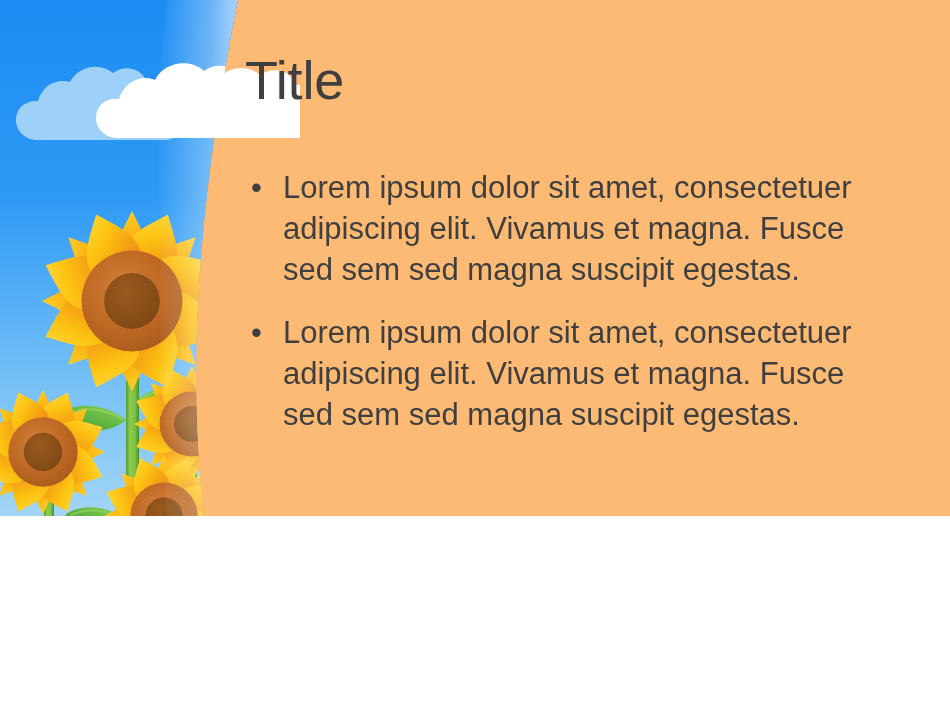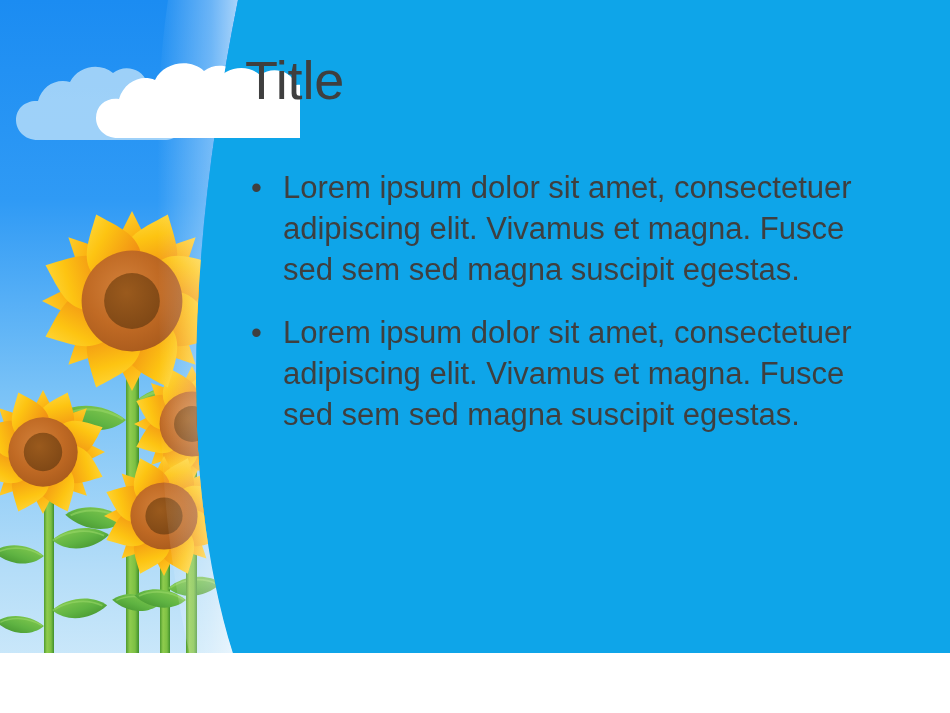--- a/index.html
+++ b/index.html
@@ -9,22 +9,22 @@
   }
   body {
     width: 950px;
     height: 713px;
     overflow: hidden;
     font-family: "Liberation Sans", sans-serif;
   }
   #slide {
     position: relative;
     width: 950px;
-    height: 653px;
-    background: #0ea5e9;
+    height: 516px;
+    background: #fdba74;
     overflow: hidden;
     text-decoration: underline;
   }
 
   
   #decor {
     position: absolute;
     left: 0;
     top: 0;
     width: 300px;

